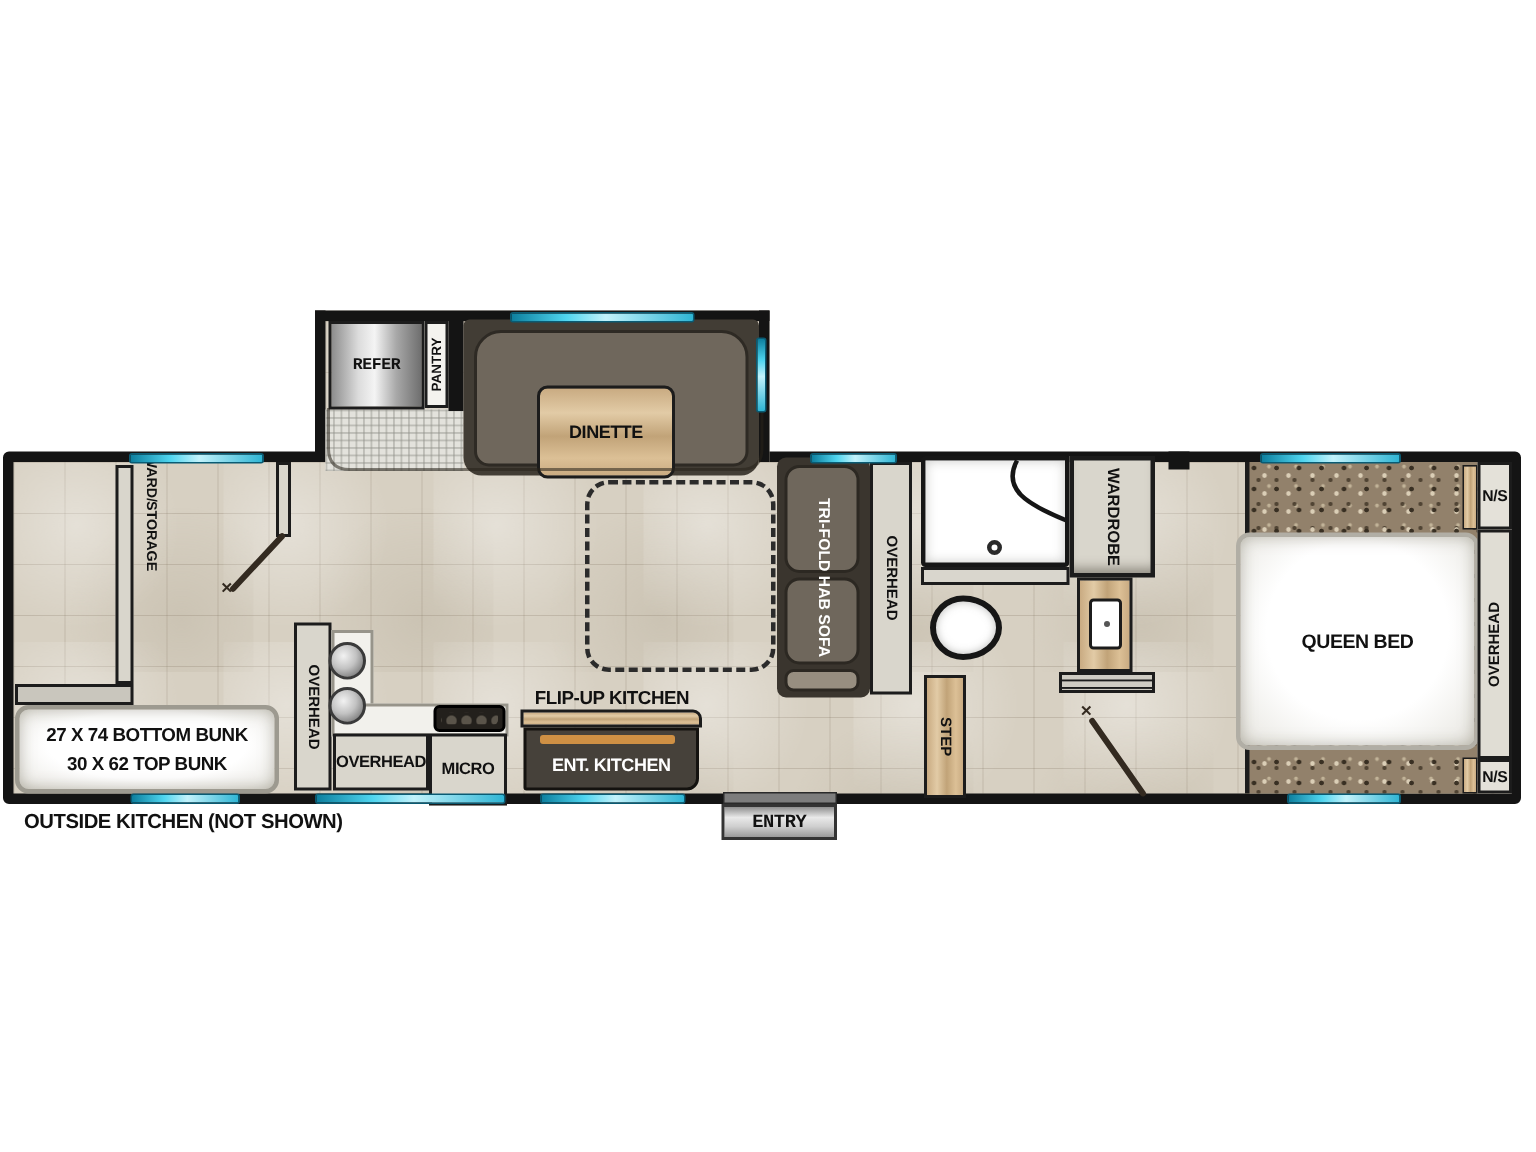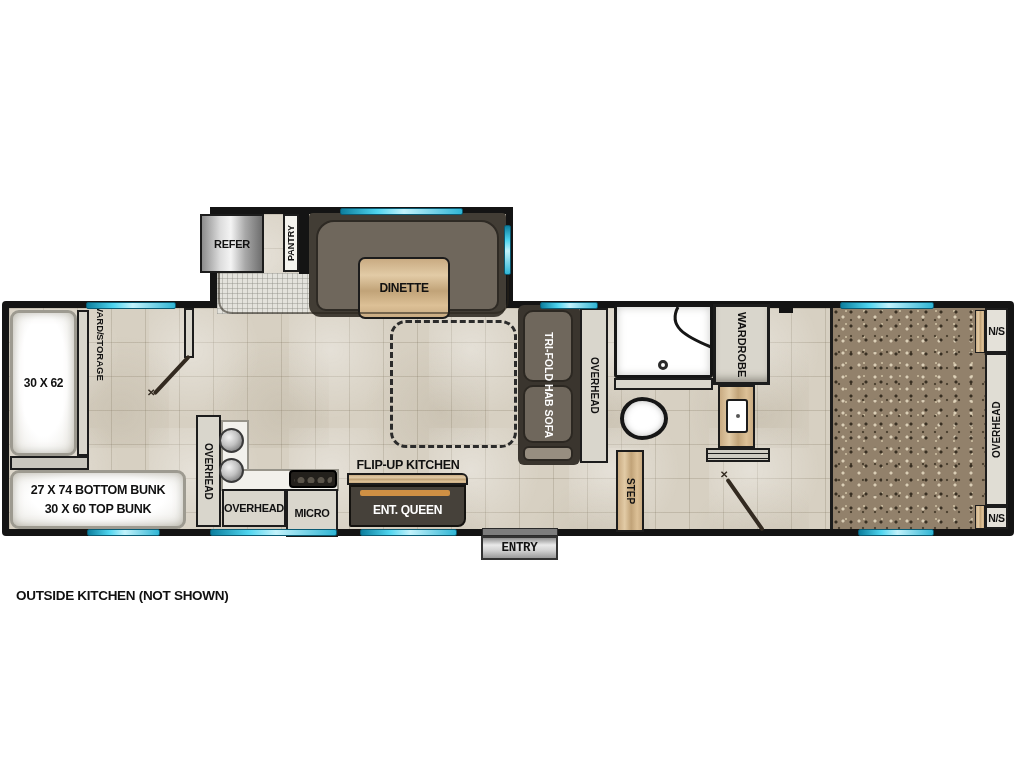--- a/index.html
+++ b/index.html
@@ -73,55 +73,52 @@
 </head>
 <body>
 
 <div class="canvas">
 
   <div class="abs tile" style="left:2px;top:301px;width:1012px;height:235px;border:7px solid #141414;border-radius:4px;"></div>
 
   <div class="abs tile" style="left:210px;top:207px;width:303px;height:101px;border:7px solid #141414;border-bottom:none;"></div>
 
   <div class="abs smalltile" style="left:217px;top:273px;width:92px;height:41px;"></div>
-  <div class="abs metal lbl" style="left:200px;top:214px;width:64px;height:59px;border:2px solid #1c1c1c;font-size:11px;">
+  <div class="abs metal lbl" style="left:219px;top:214px;width:64px;height:59px;border:2px solid #1c1c1c;font-size:11px;font-family:Liberation Mono, monospace;">
     <span>REFER</span>
   </div>
   <div class="abs vtext-ccw" style="left:283px;top:214px;width:16px;height:58px;background:#f4f3ee;border:2px solid #1c1c1c;font-size:9px;">
     <span>PANTRY</span>
   </div>
   <div class="abs wall" style="left:299px;top:213px;width:10px;height:61px;"></div>
 
   <div class="abs" style="left:309px;top:213px;width:197px;height:104px;background:#423d35;border-radius:4px 4px 12px 12px;">
     <div class="abs" style="left:7px;top:7px;right:7px;bottom:6px;background:#6f675c;border-radius:18px 18px 10px 10px;border:2px solid #2e2a24;"></div>
   </div>
   <div class="abs woodH lbl" style="left:358px;top:257px;width:92px;height:62px;border:2px solid #1c1c1c;border-radius:7px;font-size:12px;">
     <span>DINETTE</span>
   </div>
 
   <div class="abs" style="left:390px;top:320px;width:127px;height:128px;border:3px dashed #2b2b2b;border-radius:16px;"></div>
 
-  <div class="abs whiteitem lbl" style="left:10px;top:310px;width:67px;height:146px;font-size:12px;">
-    <span>30 X 62</span>
-  </div>
   <div class="abs cab" style="left:77px;top:310px;width:12px;height:146px;"></div>
   <div class="abs vtext-cw" style="left:85px;top:311px;width:30px;height:62px;font-size:9.5px;line-height:1.05;">
     <span style="display:block;">WARD/</span>
     <span style="display:block;">STORAGE</span>
   </div>
   <div class="abs cab" style="left:184px;top:308px;width:10px;height:50px;"></div>
   <div class="abs doorline" style="left:154px;top:392px;width:52px;transform:rotate(-47deg);"></div>
   <div class="abs hinge" style="left:147px;top:388px;">✕</div>
 
   <div class="abs" style="left:10px;top:456px;width:79px;height:14px;background:#c9c6bd;border:2px solid #1c1c1c;"></div>
   <div class="abs whiteitem lbl" style="left:10px;top:470px;width:176px;height:59px;font-size:12.5px;line-height:1.45;flex-direction:column;">
     <span>27 X 74 BOTTOM BUNK</span>
-    <span>30 X 60 TOP BUNK</span>
-  </div>
-  <div class="abs" style="left:16px;top:540px;width:280px;font-size:13.5px;letter-spacing:-.3px;margin-top:48px;">
+    <span>30 X 62 TOP BUNK</span>
+  </div>
+  <div class="abs" style="left:16px;top:540px;width:280px;font-size:13.5px;letter-spacing:-.3px;">
     <span>OUTSIDE KITCHEN (NOT SHOWN)</span>
   </div>
 
   <div class="abs cab vtext-cw" style="left:196px;top:415px;width:25px;height:112px;font-size:10px;">
     <span>OVERHEAD</span>
   </div>
   <div class="abs" style="left:221px;top:420px;width:28px;height:70px;background:#f2f1ec;border:2px solid #97948a;"></div>
   <div class="abs" style="left:221px;top:469px;width:118px;height:22px;background:#f2f1ec;border:2px solid #97948a;"></div>
   <div class="abs sink" style="left:219px;top:428px;width:25px;height:25px;"></div>
   <div class="abs sink" style="left:219px;top:458px;width:25px;height:25px;"></div>
@@ -137,21 +134,21 @@
                 background-size:10px 9px;background-position:2px 1px;"></div>
   </div>
 
   <div class="abs lbl" style="left:338px;top:458px;width:140px;font-size:12.5px;">
     <span>FLIP-UP KITCHEN</span>
   </div>
   <div class="abs woodH" style="left:347px;top:473px;width:121px;height:12px;border:2px solid #1c1c1c;border-radius:0 6px 0 0;"></div>
   <div class="abs" style="left:349px;top:485px;width:117px;height:42px;background:#46413a;border:2px solid #14120f;border-radius:0 0 8px 2px;">
     <div class="abs" style="left:9px;top:3px;width:90px;height:6px;background:#cf9044;border-radius:2px;"></div>
     <div class="abs lbl" style="left:0;top:10px;width:100%;height:26px;color:#fff;font-size:12px;">
-      <span>ENT. QUEEN</span>
+      <span>ENT. KITCHEN</span>
     </div>
   </div>
 
   <div class="abs" style="left:518px;top:305px;width:62px;height:160px;background:#3a352e;border-radius:6px;">
     <div class="abs" style="left:5px;top:5px;width:50px;height:72px;background:#6f675c;border:2px solid #2c2822;border-radius:10px;"></div>
     <div class="abs" style="left:5px;top:80px;width:50px;height:58px;background:#6f675c;border:2px solid #2c2822;border-radius:10px;"></div>
     <div class="abs" style="left:5px;top:141px;width:50px;height:15px;background:#978e80;border:2px solid #2c2822;border-radius:6px;"></div>
     <div class="abs vtext-cw" style="left:0;top:0;width:100%;height:100%;color:#fff;font-size:10.5px;">
       <span>TRI-FOLD HAB SOFA</span>
     </div>
@@ -177,20 +174,23 @@
               background-image:linear-gradient(#1c1c1c 1.5px, transparent 1.5px);background-size:100% 5px;background-position:0 3px;"></div>
 
   <div class="abs wood vtext-cw" style="left:616px;top:450px;width:28px;height:82px;border:2px solid #1c1c1c;font-size:10px;">
     <span>STEP</span>
   </div>
   <div class="abs doorline" style="left:727px;top:477px;width:63px;transform:rotate(55deg);"></div>
   <div class="abs hinge" style="left:720px;top:470px;">✕</div>
 
   <div class="abs wall" style="left:779px;top:301px;width:14px;height:12px;"></div>
   <div class="abs carpet" style="left:830px;top:308px;width:177px;height:221px;border-left:3px solid #1c1c1c;"></div>
+  <div class="abs whiteitem lbl" style="left:824px;top:355px;width:162px;height:145px;font-size:13px;border-color:#b1aea5;">
+    <span>QUEEN BED</span>
+  </div>
   <div class="abs wood" style="left:975px;top:310px;width:10px;height:43px;border:1px solid #1c1c1c;"></div>
   <div class="abs cab lbl" style="left:985px;top:308px;width:23px;height:45px;font-size:10.5px;background:#e4e1d9;">
     <span>N/S</span>
   </div>
   <div class="abs cab vtext-ccw" style="left:985px;top:353px;width:23px;height:153px;font-size:10px;background:#e0ddd4;">
     <span>OVERHEAD</span>
   </div>
   <div class="abs wood" style="left:975px;top:505px;width:10px;height:24px;border:1px solid #1c1c1c;"></div>
   <div class="abs cab lbl" style="left:985px;top:506px;width:23px;height:23px;font-size:10.5px;background:#e4e1d9;">
     <span>N/S</span>

